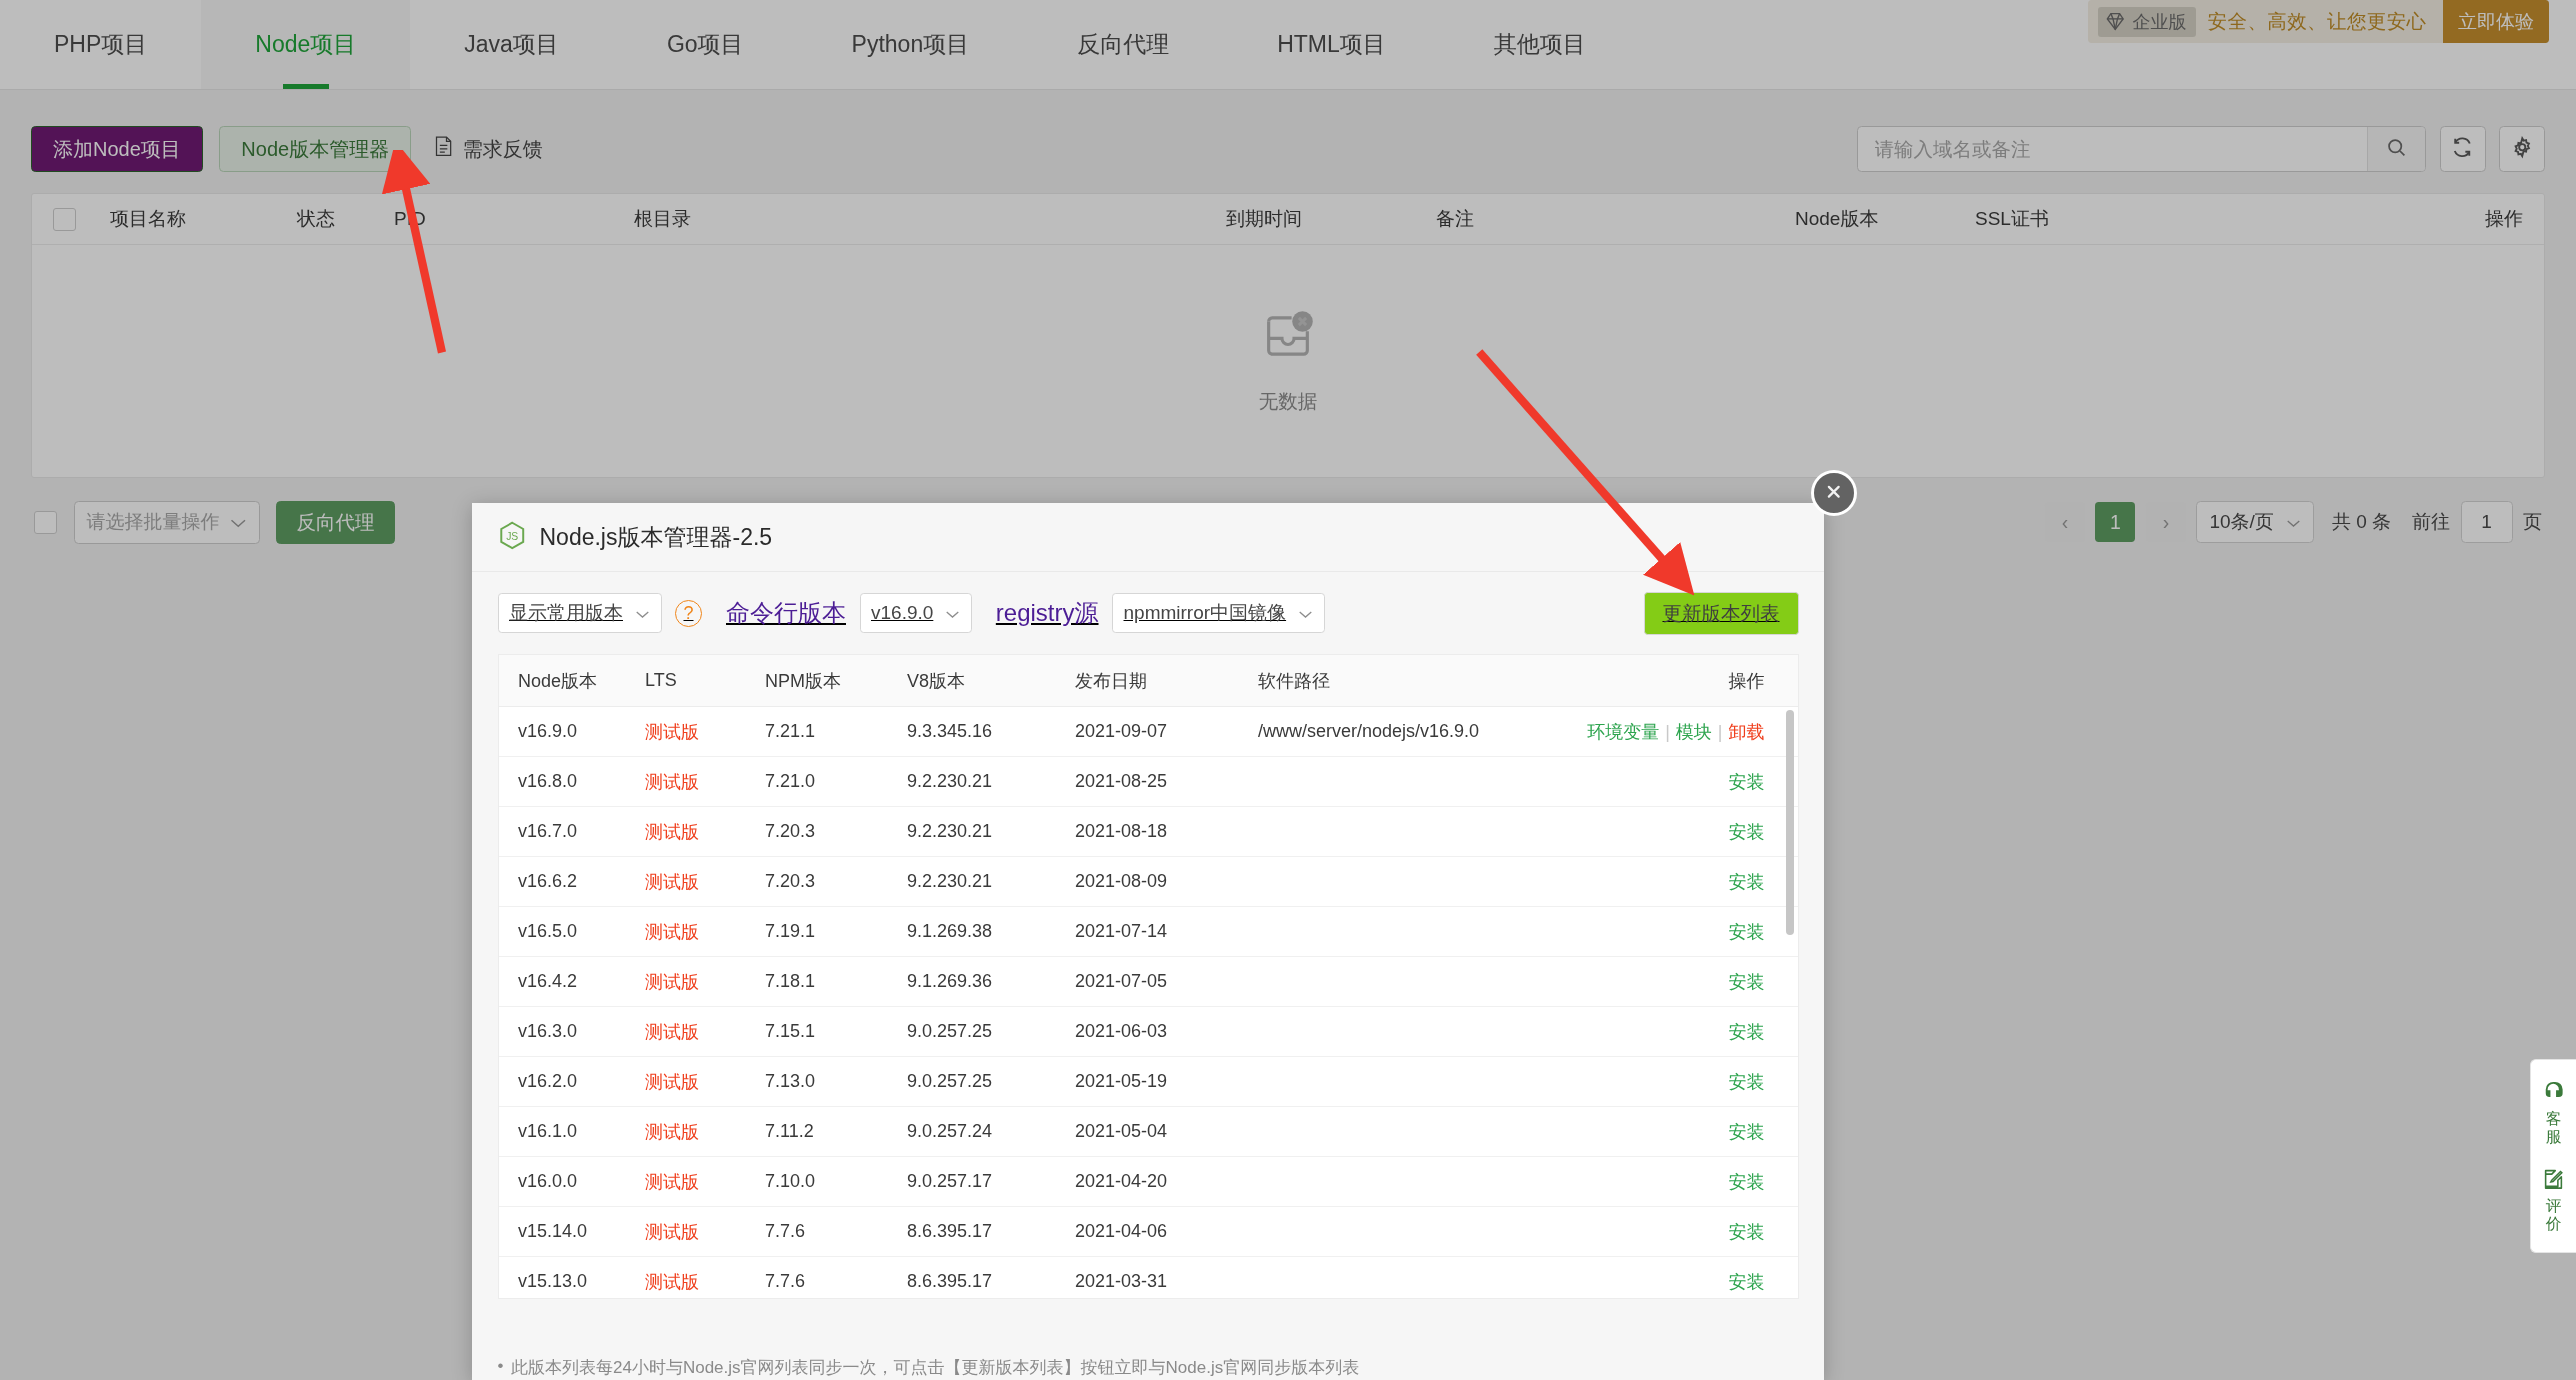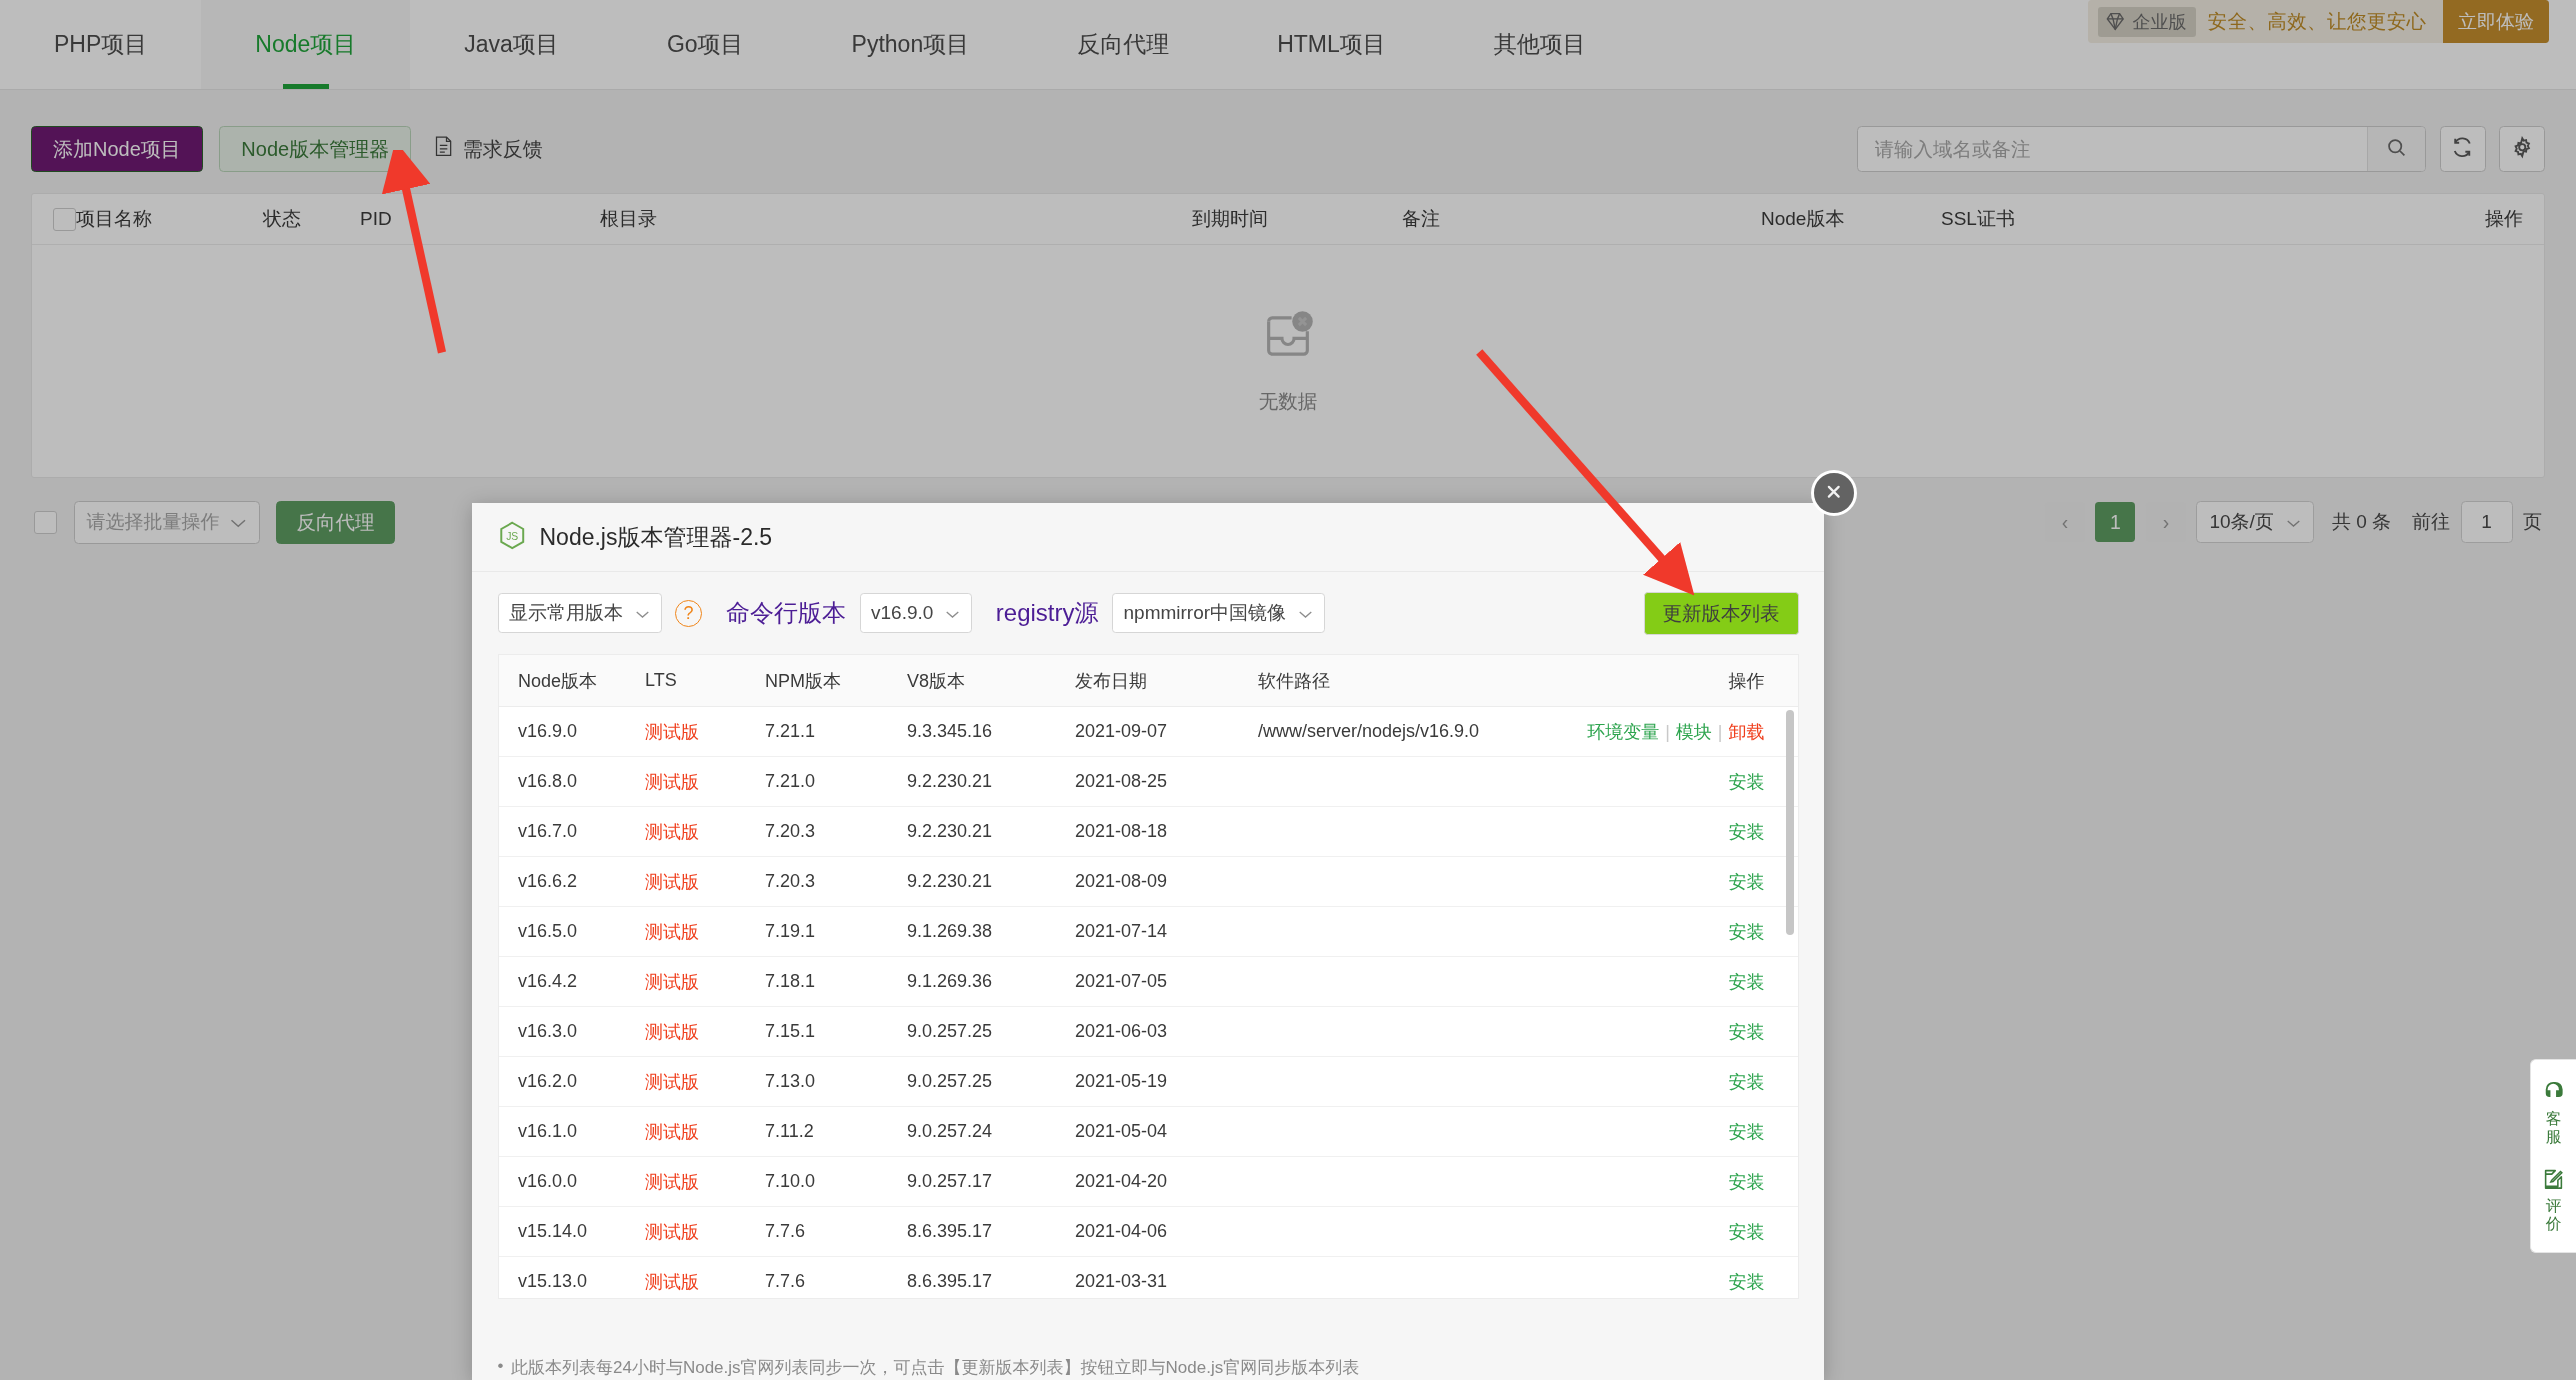--- a/index.html
+++ b/index.html
@@ -201,21 +201,21 @@
   }
   .modal-title { font-size: 23px; color: #2b2b2b; }
   .modal-close {
     position: absolute; right: -33px; top: -33px;
     width: 46px; height: 46px; border-radius: 50%;
     background: #636363; border: 3px solid #fff;
     display: flex; align-items: center; justify-content: center;
     cursor: pointer; z-index: 70;
   }
   .modal-body { padding: 19.5px 25.5px 0 25.5px; flex: 1; display: flex; flex-direction: column; }
-  .mrow { display: flex; align-items: center; gap: 13.5px; }
+  .mrow { display: flex; align-items: center; gap: 13.5px; text-decoration: underline; }
   .msel {
     display: inline-flex; align-items: center; justify-content: space-between;
     height: 40px; border: 0.7px solid #d6d6d6; border-radius: 3.7px;
     background: #fff; padding: 0 10.5px; font-size: 19px; color: #454545;
     cursor: pointer; gap: 12px;
   }
   .mlabel { font-size: 24px; color: #4c1d95; }
   .qmark {
     width: 27px; height: 27px; border-radius: 50%;
     border: 1.5px solid #f08519; color: #f08519;
@@ -393,21 +393,21 @@
             <circle cx="12" cy="12" r="3.3"></circle>
             <path d="M12 2.5l1.4 2.4 2.7-.6.4 2.7 2.6 1-1.2 2.5 1.2 2.5-2.6 1-.4 2.7-2.7-.6L12 21.5l-1.4-2.4-2.7.6-.4-2.7-2.6-1L6.1 13.5 4.9 11l2.6-1 .4-2.7 2.7.6z"></path>
           </svg>
         </span>
       </div>
     </div>
 
     <div class="card">
       <div class="thead">
         <div class="chk"></div>
-        <div class="th" style="width:187px;">项目名称</div>
+        <div class="th" style="width:187px;margin-left:34px">项目名称</div>
         <div class="th" style="width:97px">状态</div>
         <div class="th" style="width:240px">PID</div>
         <div class="th" style="width:592px">根目录</div>
         <div class="th" style="width:210px">到期时间</div>
         <div class="th" style="width:359px">备注</div>
         <div class="th" style="width:180px">Node版本</div>
         <div class="th" style="flex:1">SSL证书</div>
         <div class="th">操作</div>
       </div>
       <div class="empty">

